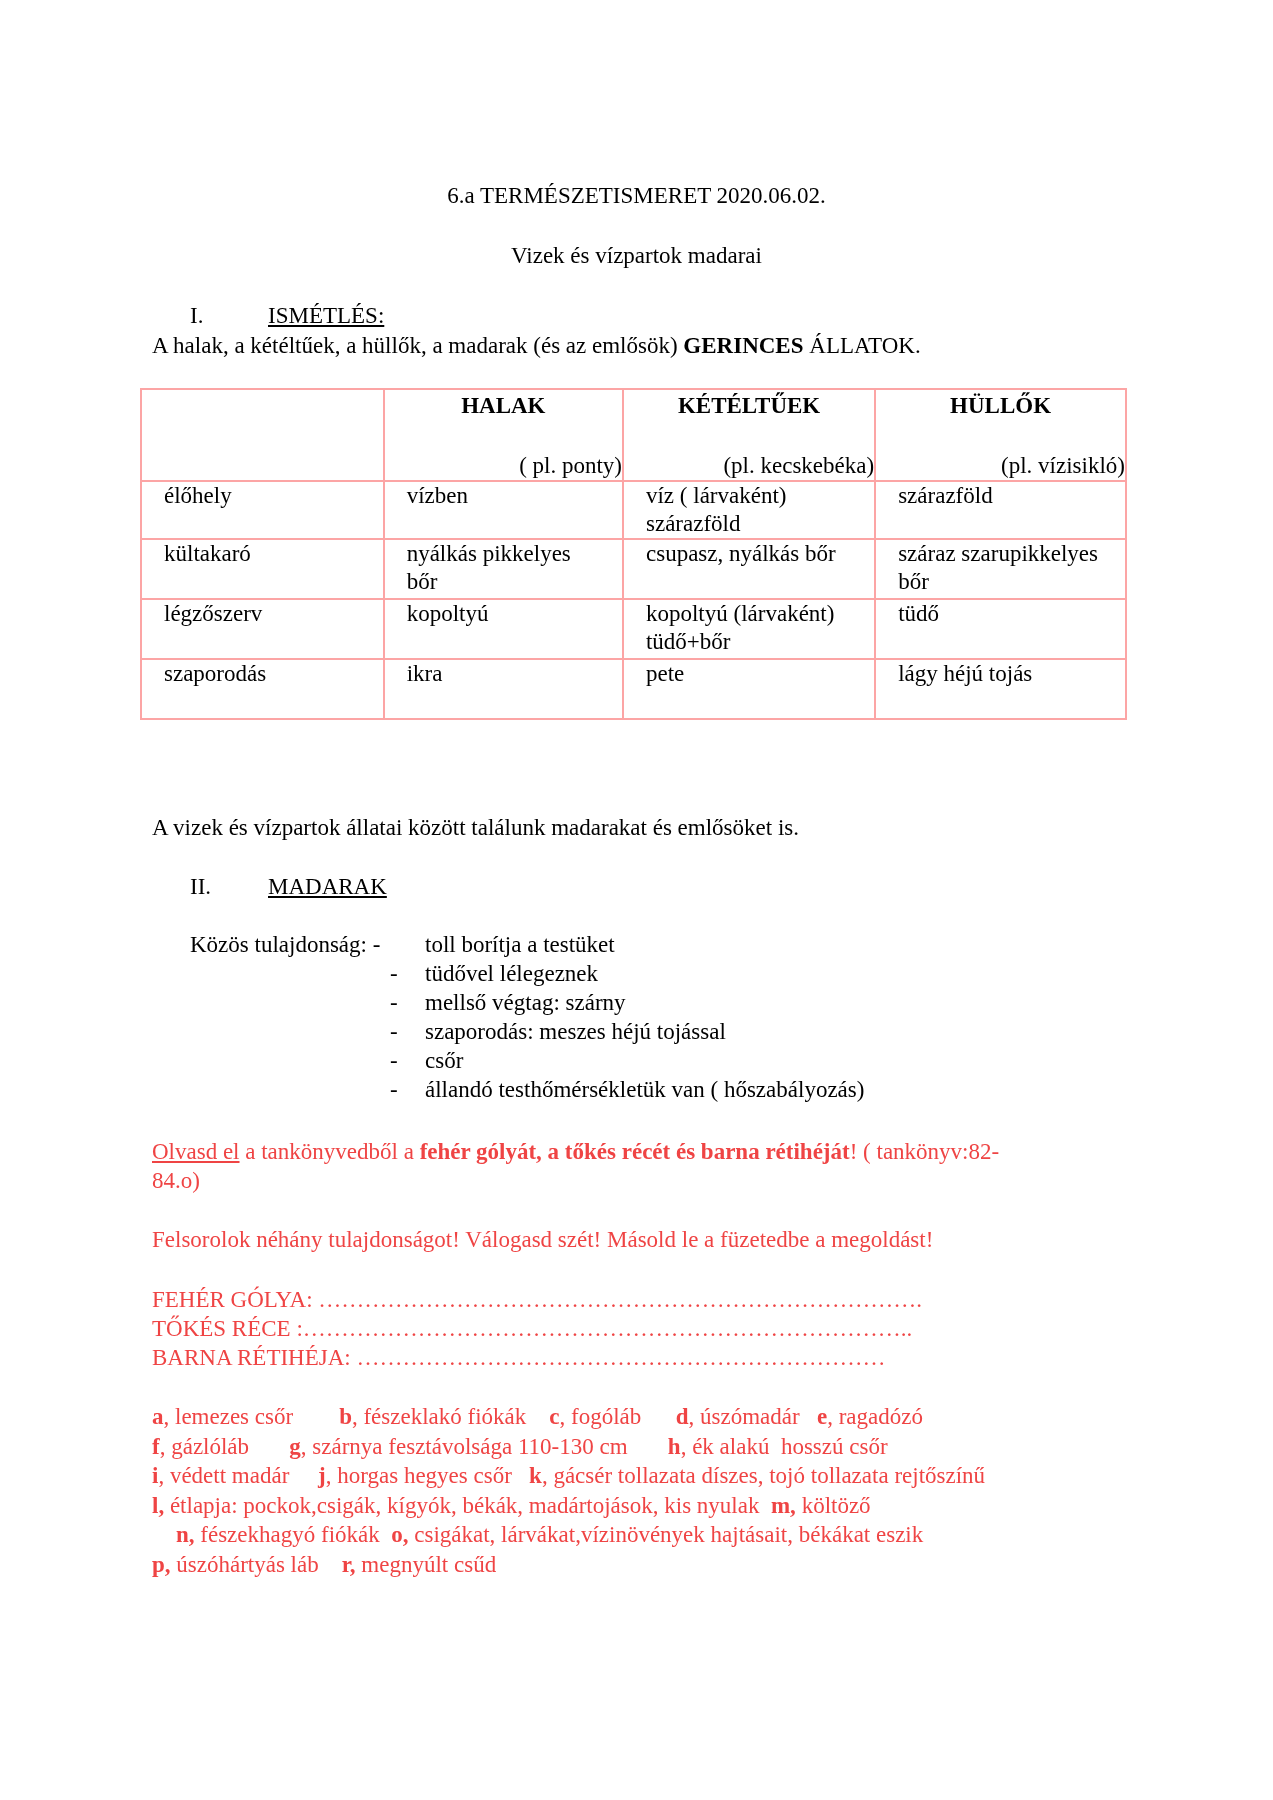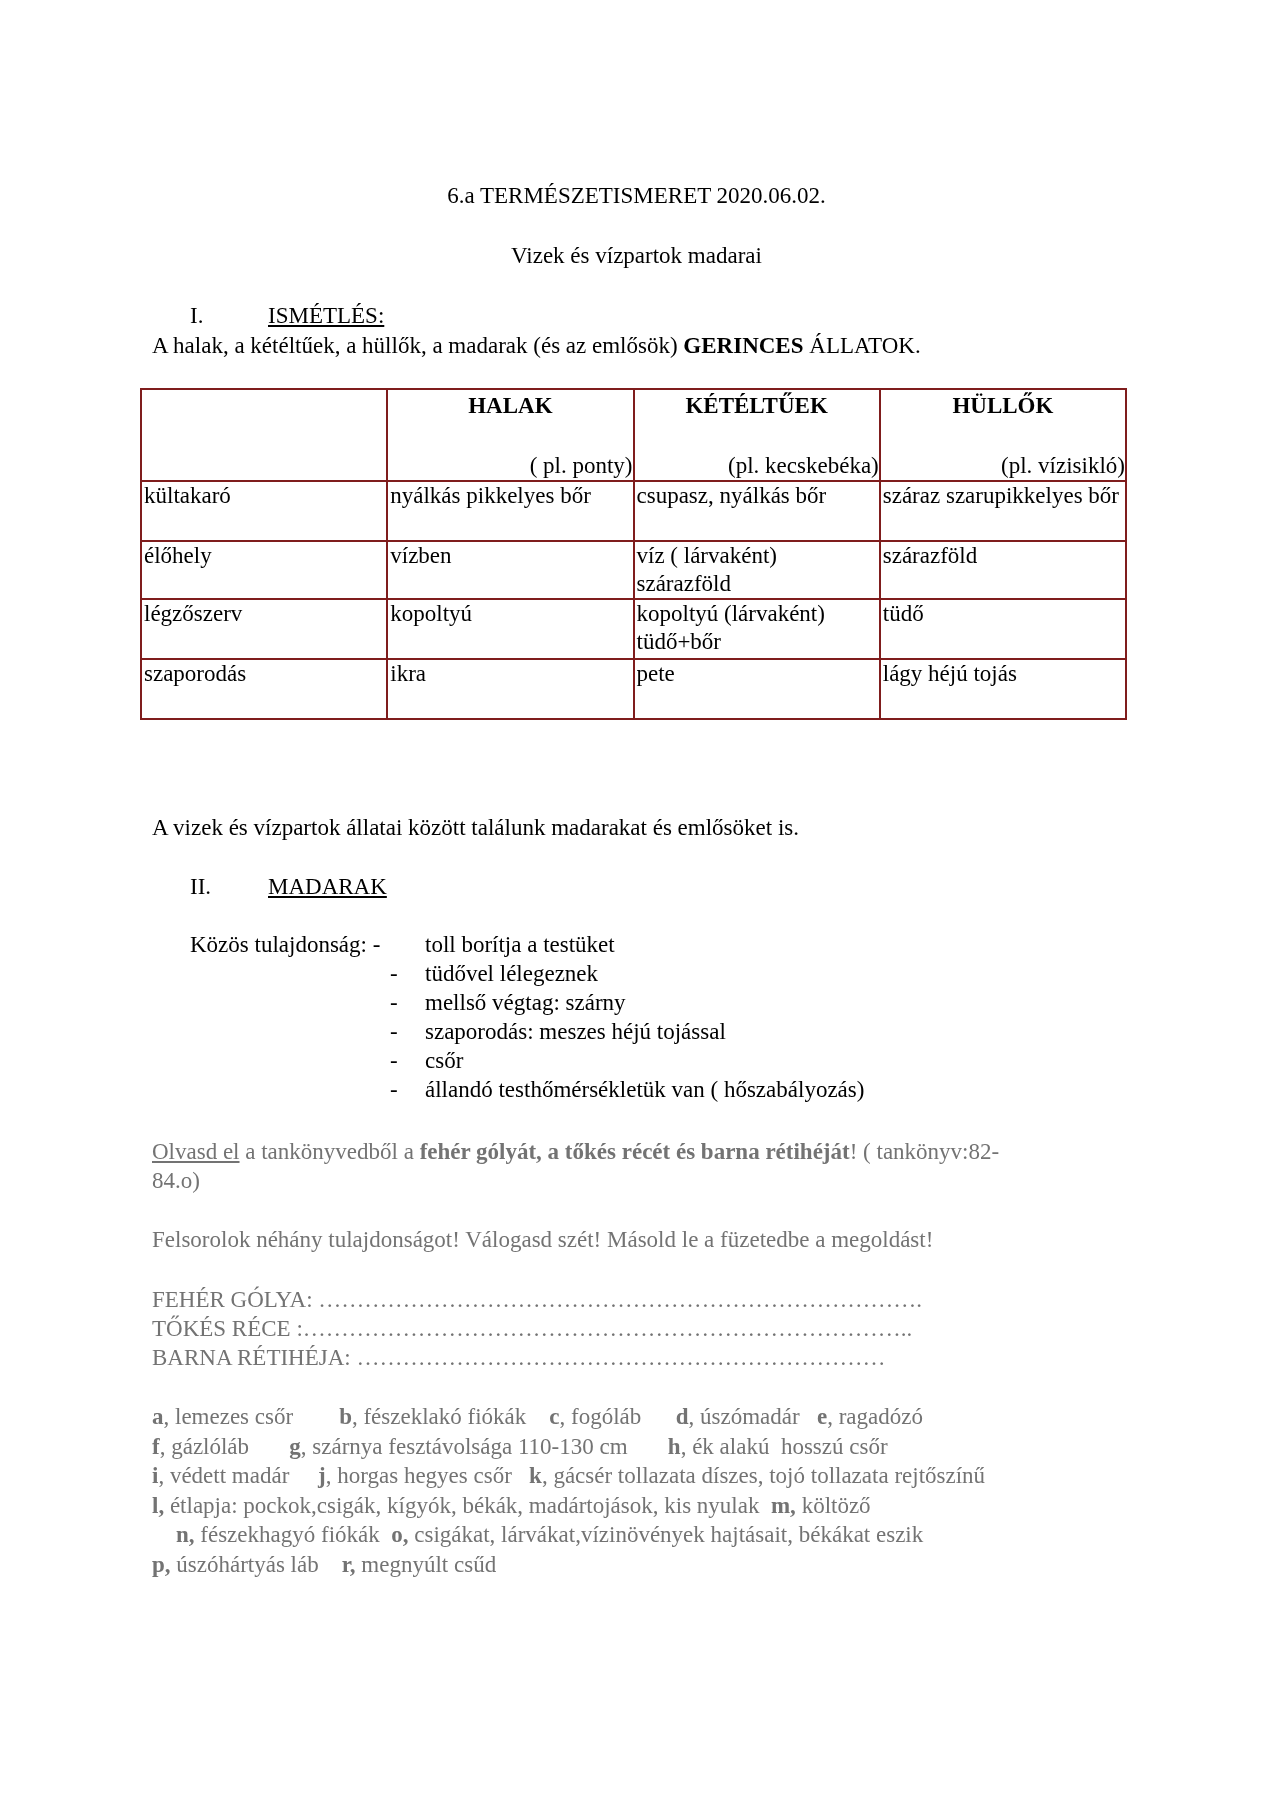--- a/index.html
+++ b/index.html
@@ -5,28 +5,28 @@
   html, body { margin: 0; padding: 0; background: #ffffff; }
   body {
     width: 1273px; height: 1800px; position: relative; overflow: hidden;
     font-family: "Liberation Serif", "DejaVu Serif", serif;
     color: #000; font-size: 23px;
   }
   .abs { position: absolute; white-space: nowrap; line-height: 28px; }
   .center { text-align: center; }
   .u { text-decoration: underline; }
   .b { font-weight: bold; }
-  .red { color: #737373; }
+  .red { color: #ef4444; }
 
   table.cmp {
     position: absolute; left: 140px; top: 388px; width: 987px;
     border-collapse: collapse; font-size: 23px;
   }
   table.cmp td {
-    border: 2px solid #7f1d1d; vertical-align: top; padding: 0 2px;
+    border: 2px solid #fca5a5; vertical-align: top; padding: 0 22px;
     line-height: 28px;
   }
   table.cmp td.hdr { text-align: center; vertical-align: top; height: 90px; position: relative; }
   table.cmp td.hdr .hname { display: block; font-weight: bold; margin-top: 2px; }
   table.cmp td.hdr .hex { position: absolute; left: 0; right: 0; bottom: 0; text-align: right; }
   table.cmp tr.r td { height: 58px; }
   table.cmp tr.r1 td { height: 56px; }
   .c0 { width: 226px; } .c1 { width: 226px; } .c2 { width: 226px; } .c3 { width: 226px; }
 
   .traits { position: absolute; left: 190px; top: 930px; line-height: 29px; }
@@ -57,31 +57,31 @@
     </td>
     <td class="hdr c2">
       <span class="hname">KÉTÉLTŰEK</span>
       <span class="hex">(pl. kecskebéka)</span>
     </td>
     <td class="hdr c3">
       <span class="hname">HÜLLŐK</span>
       <span class="hex">(pl. vízisikló)</span>
     </td>
   </tr>
+  <tr class="r r1">
+    <td>élőhely</td>
+    <td>vízben</td>
+    <td>víz ( lárvaként) szárazföld</td>
+    <td>szárazföld</td>
+  </tr>
   <tr class="r">
     <td>kültakaró</td>
     <td>nyálkás pikkelyes bőr</td>
     <td>csupasz, nyálkás bőr</td>
     <td>száraz szarupikkelyes bőr</td>
-  </tr>
-  <tr class="r r1">
-    <td>élőhely</td>
-    <td>vízben</td>
-    <td>víz ( lárvaként) szárazföld</td>
-    <td>szárazföld</td>
   </tr>
   <tr class="r">
     <td>légzőszerv</td>
     <td>kopoltyú</td>
     <td>kopoltyú (lárvaként) tüdő+bőr</td>
     <td>tüdő</td>
   </tr>
   <tr class="r">
     <td>szaporodás</td>
     <td>ikra</td>

